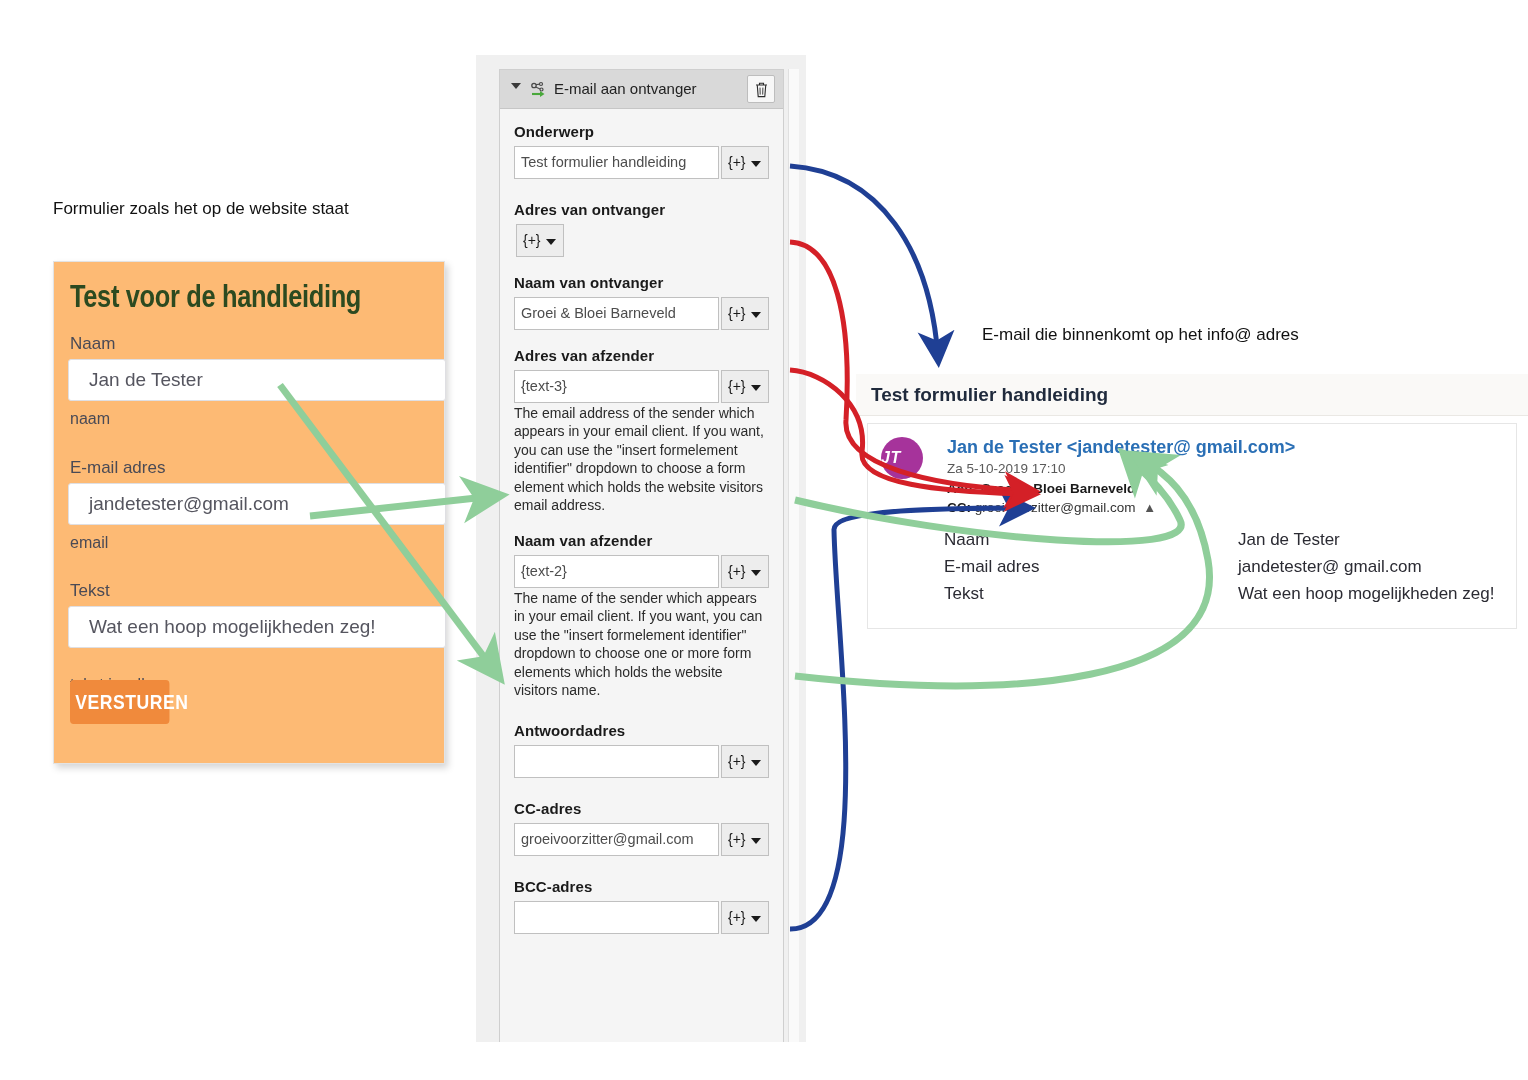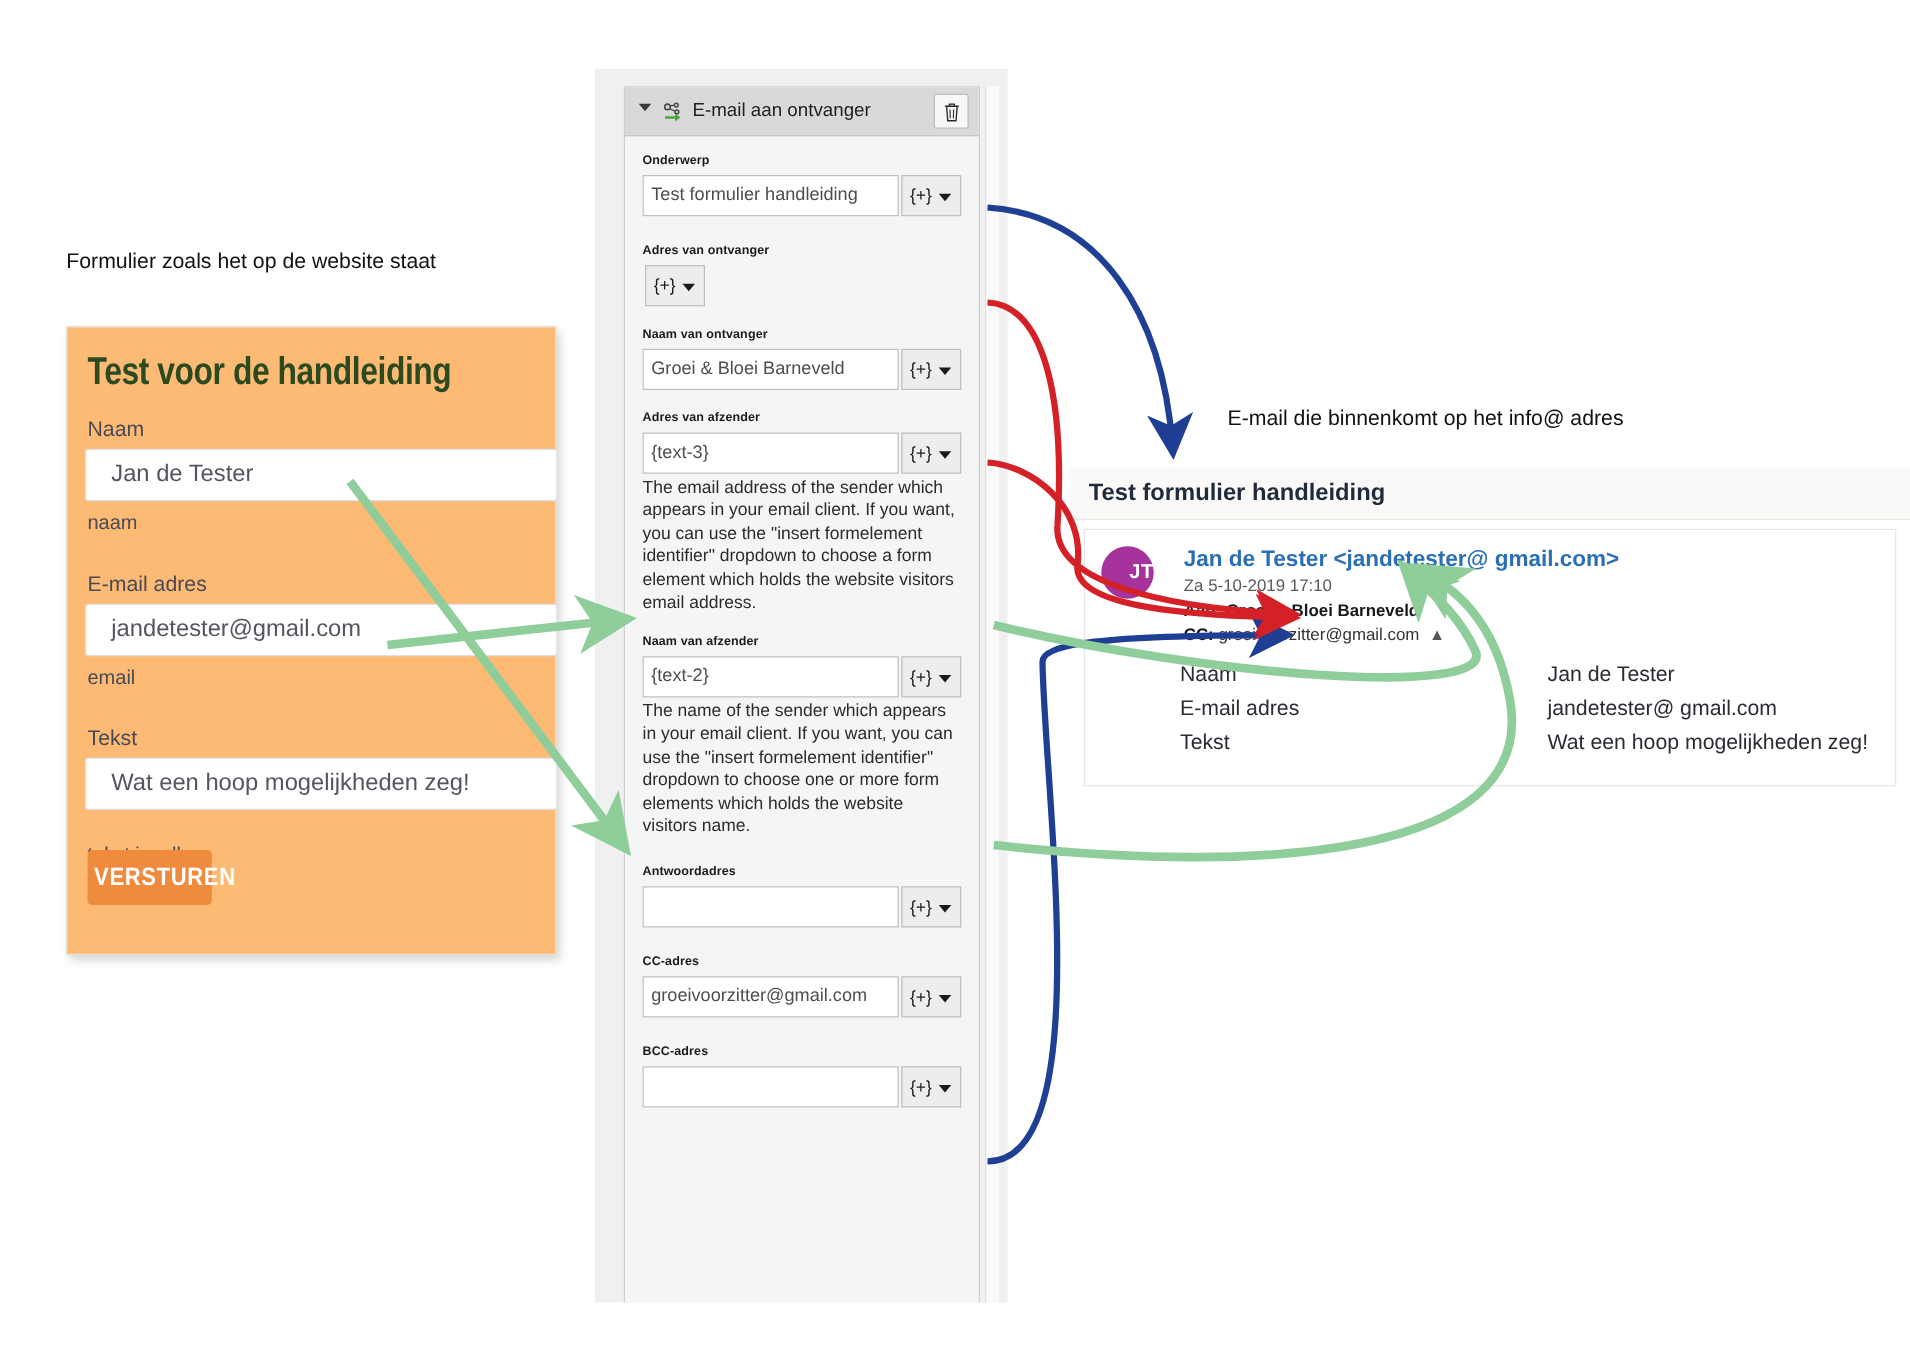--- a/index.html
+++ b/index.html
@@ -121,21 +121,21 @@
     width: 28px; height: 28px;
     background: #f7f7f7;
     border: 1px solid #bdbdbd;
     border-radius: 2px;
     cursor: pointer;
   }
   #trash-btn svg { position: absolute; left: 6px; top: 5px; }
 
   #panel-body { position: relative; padding: 14px 14px 20px 14px; }
   .fld-label {
-    font-size: 10px;
+    font-size: 15px;
     font-weight: bold;
     color: #1a1a1a;
     margin: 0 0 6px 0;
     letter-spacing: 0.1px;
   }
   .fld-row { display: flex; margin-bottom: 0; height: 33px; }
   .fld-input {
     flex: 1 1 auto;
     height: 33px;
     border: 1px solid #c0c0c0;
@@ -211,22 +211,23 @@
     background: #ffffff;
     border: 1px solid #e6e6e6;
   }
   #avatar {
     position: absolute; left: 13px; top: 13px;
     width: 42px; height: 42px;
     border-radius: 50%;
     background: #a6339b;
     color: #ffffff;
     font-size: 16px; font-weight: bold;
-    text-align: right; line-height: 42px;
+    text-align: left; line-height: 42px;
     letter-spacing: 0.5px;
+    font-style: italic;
   }
   #mail-from {
     position: absolute; left: 79px; top: 13px;
     font-size: 18px; font-weight: bold;
     color: #2a6fb5;
     white-space: nowrap;
   }
   #mail-date {
     position: absolute; left: 79px; top: 37px;
     font-size: 13.5px; color: #5a5a5a;

